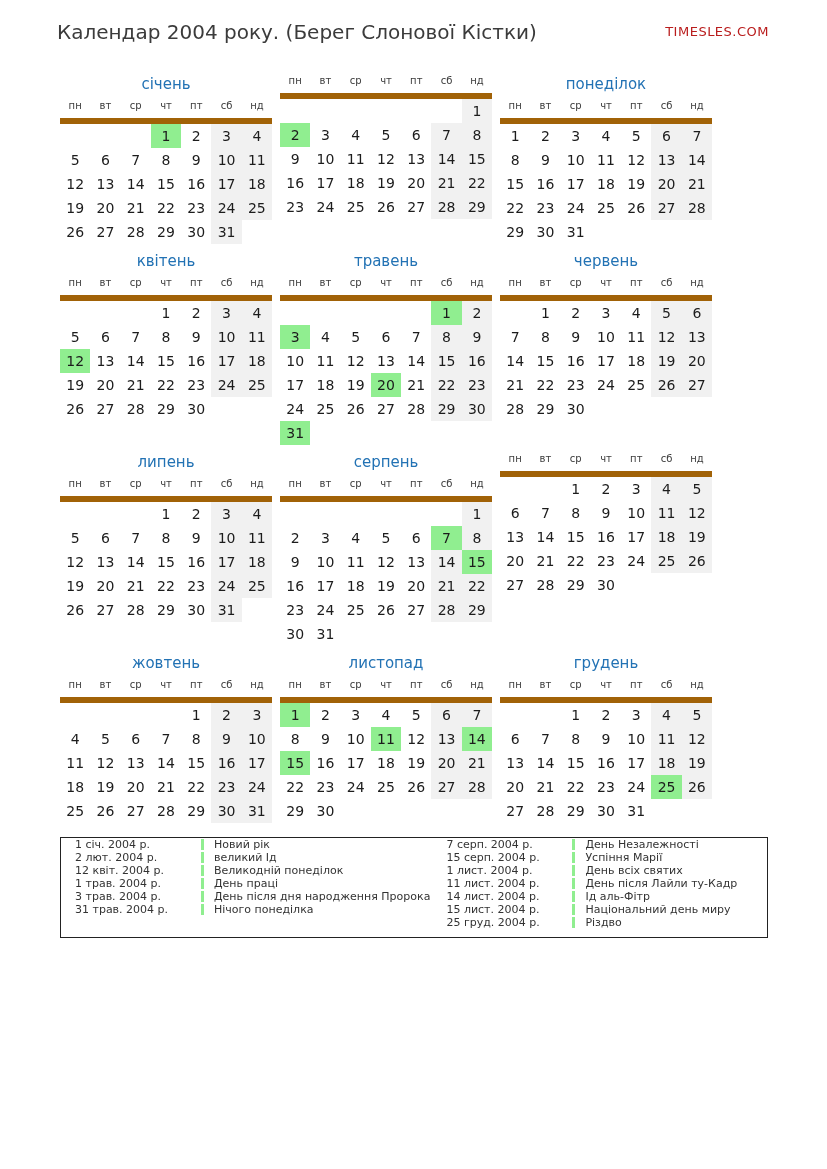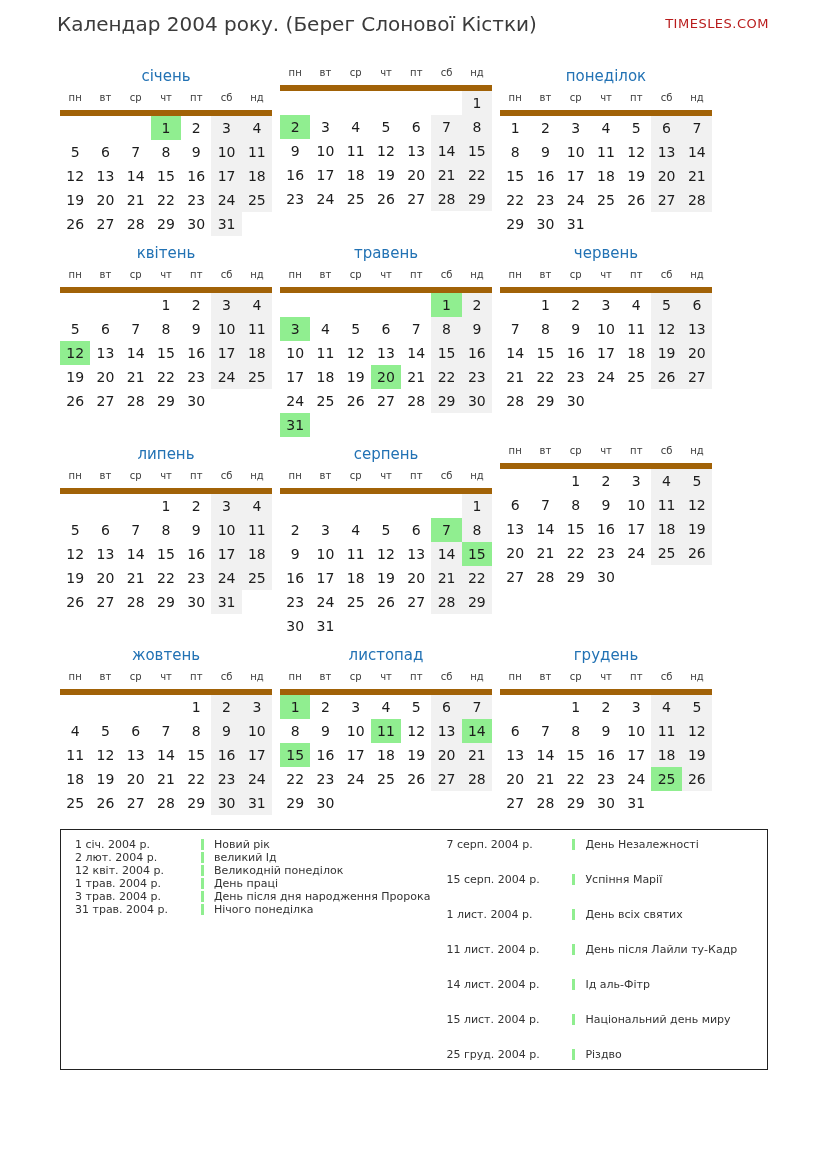--- a/index.html
+++ b/index.html
@@ -1,43 +1,43 @@
 <!DOCTYPE html>
 <html><head>
 <meta charset="utf-8">
 <style>
   html,body{margin:0;padding:0;background:#ffffff;}
   body{width:827px;height:1169px;font-family:"DejaVu Sans","Liberation Sans",sans-serif;}
   .page{position:relative;width:827px;height:1169px;background:#fff;overflow:hidden;}
 
   .header{display:flex;justify-content:space-between;align-items:flex-start;
-          padding:12px 58px 0 57px;}
+          padding:20px 58px 0 57px;}
   .page-title{font-size:20px;line-height:24px;color:#3b3b3b;}
   .brand{font-size:13px;line-height:24px;color:#b91c1c;letter-spacing:0.5px;
          text-decoration:none;cursor:pointer;}
 
   .months{margin:31px 0 0 60px;width:684px;display:grid;
           grid-template-columns:repeat(3,212px);column-gap:24px;row-gap:22px;
           align-items:start;gap:8px;}
   .month{width:212px;}
   .month-title{text-align:center;color:#2272b4;font-size:15px;line-height:19px;
                padding-bottom:6px;}
   .wk-row{display:grid;grid-template-columns:repeat(7,1fr);
           border-bottom:6px solid #a16207;padding-bottom:6px;}
   .wk{text-align:center;font-size:10px;line-height:12px;color:#3a3a3a;}
   .days{display:grid;grid-template-columns:repeat(7,1fr);}
   .day{height:24px;line-height:24px;text-align:center;font-size:14px;color:#1c1c1c;}
   .day.weekend{background:#f1f1f1;}
   .day.holiday{background:#90ee90;}
 
   .legend-box{box-sizing:border-box;margin:14px 0 0 60px;width:708px;
-              border:1px solid #222;padding:8px 0 8px 14px;display:flex;
+              border:1px solid #222;padding:0 0 8px 14px;display:flex;
               font-size:11px;color:#333;}
   .legend-col{flex:1;display:flex;flex-direction:column;}
-  .legend-col + .legend-col{padding-left:16px;gap:22px;}
+  .legend-col + .legend-col{padding-left:16px;}
   .legend-row{display:flex;align-items:center;height:13px;}
   .lg-date{width:126px;flex:none;}
   .lg-tick{flex:none;width:3px;height:11px;background:#90ee90;margin-right:10px;}
   .lg-name{white-space:nowrap;}
 </style>
 </head>
 <body>
 
 <div class="page">
   <div class="header">

